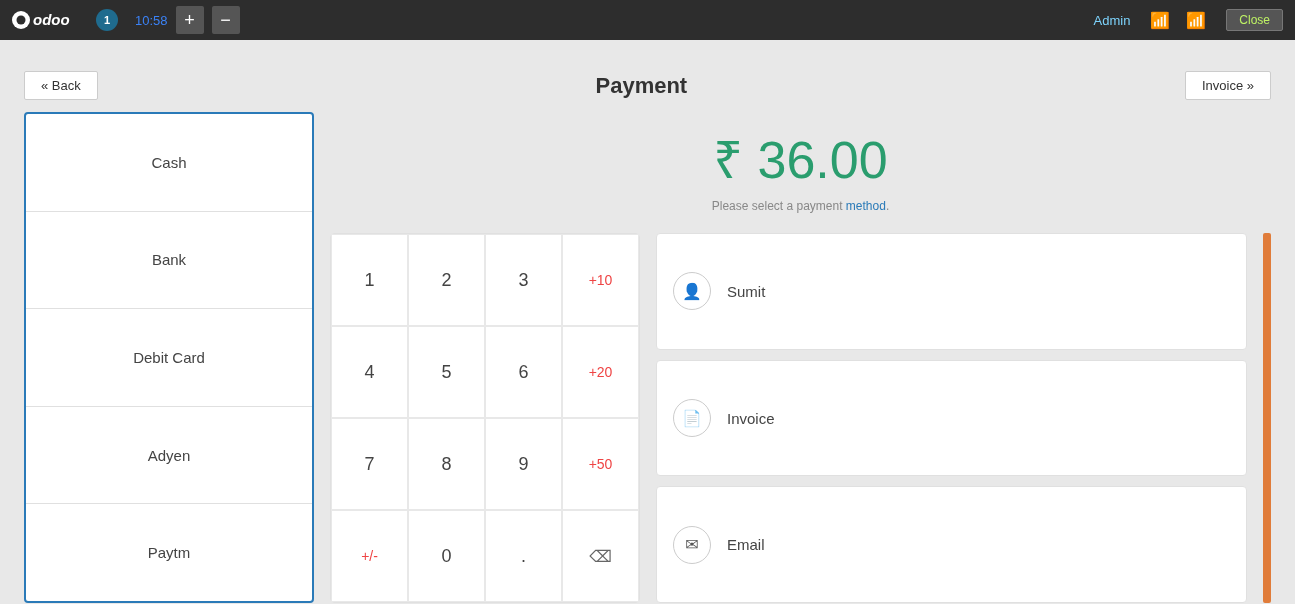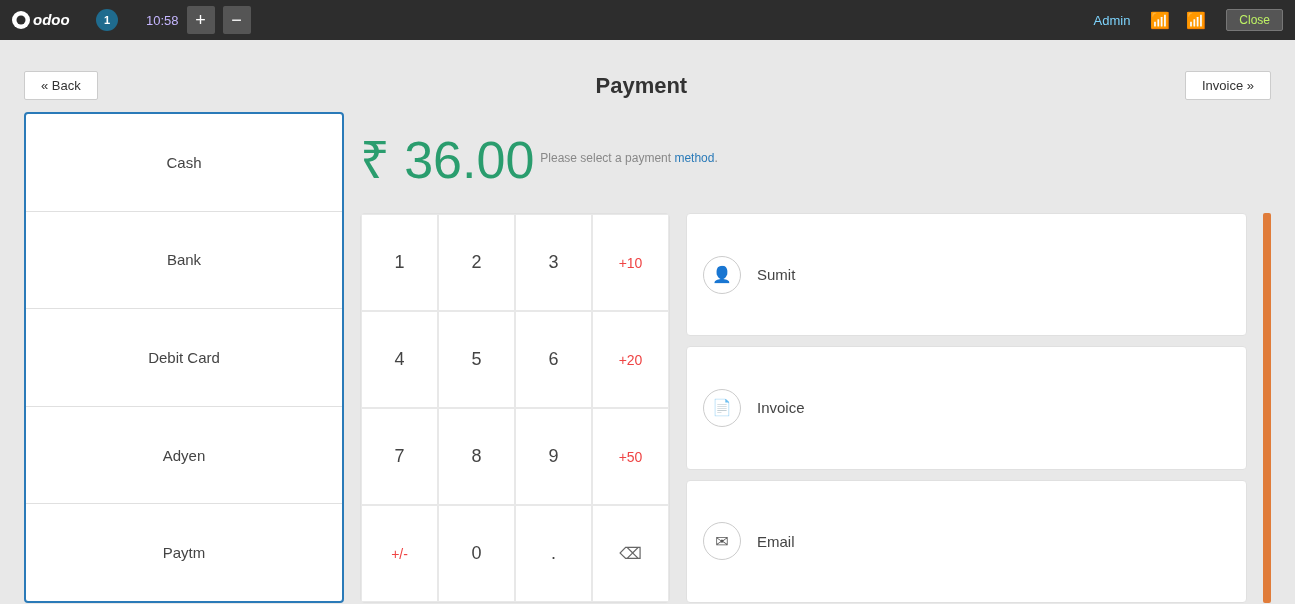--- a/index.html
+++ b/index.html
@@ -30,23 +30,23 @@
       background: #1f6b8e;
       color: white;
       border-radius: 50%;
       width: 22px; height: 22px;
       display: flex; align-items: center; justify-content: center;
       font-size: 11px;
       font-weight: bold;
       margin-left: 16px;
     }
     .topbar-time {
-      color: #c4b5fd;
+      color: #3b82f6;
       font-size: 13px;
-      margin-left: 20px;
+      margin-left: 9px;
     }
     .topbar-btn {
       background: #555;
       color: white;
       border: none;
       width: 28px; height: 28px;
       font-size: 18px;
       cursor: pointer;
       display: flex; align-items: center; justify-content: center;
       border-radius: 2px;
@@ -120,21 +120,21 @@
 
     
     .body-row {
       display: flex;
       gap: 16px;
       flex: 1;
     }
 
     
     .payment-methods {
-      width: 320px;
+      width: 290px;
       border: 2px solid #2a7ab8;
       border-radius: 4px;
       background: white;
       display: flex;
       flex-direction: column;
       overflow: hidden;
     }
     .payment-method-item {
       flex: 1;
       display: flex;
@@ -155,20 +155,21 @@
     .right-side {
       flex: 1;
       display: flex;
       flex-direction: column;
       gap: 10px;
     }
 
     
     .amount-section {
       display: flex;
+      flex-direction: column;
       align-items: center;
       gap: 6px;
       padding: 10px 0;
     }
     .amount-display {
       font-size: 52px;
       font-weight: 300;
       color: #2a9d6e;
     }
     .select-message {

